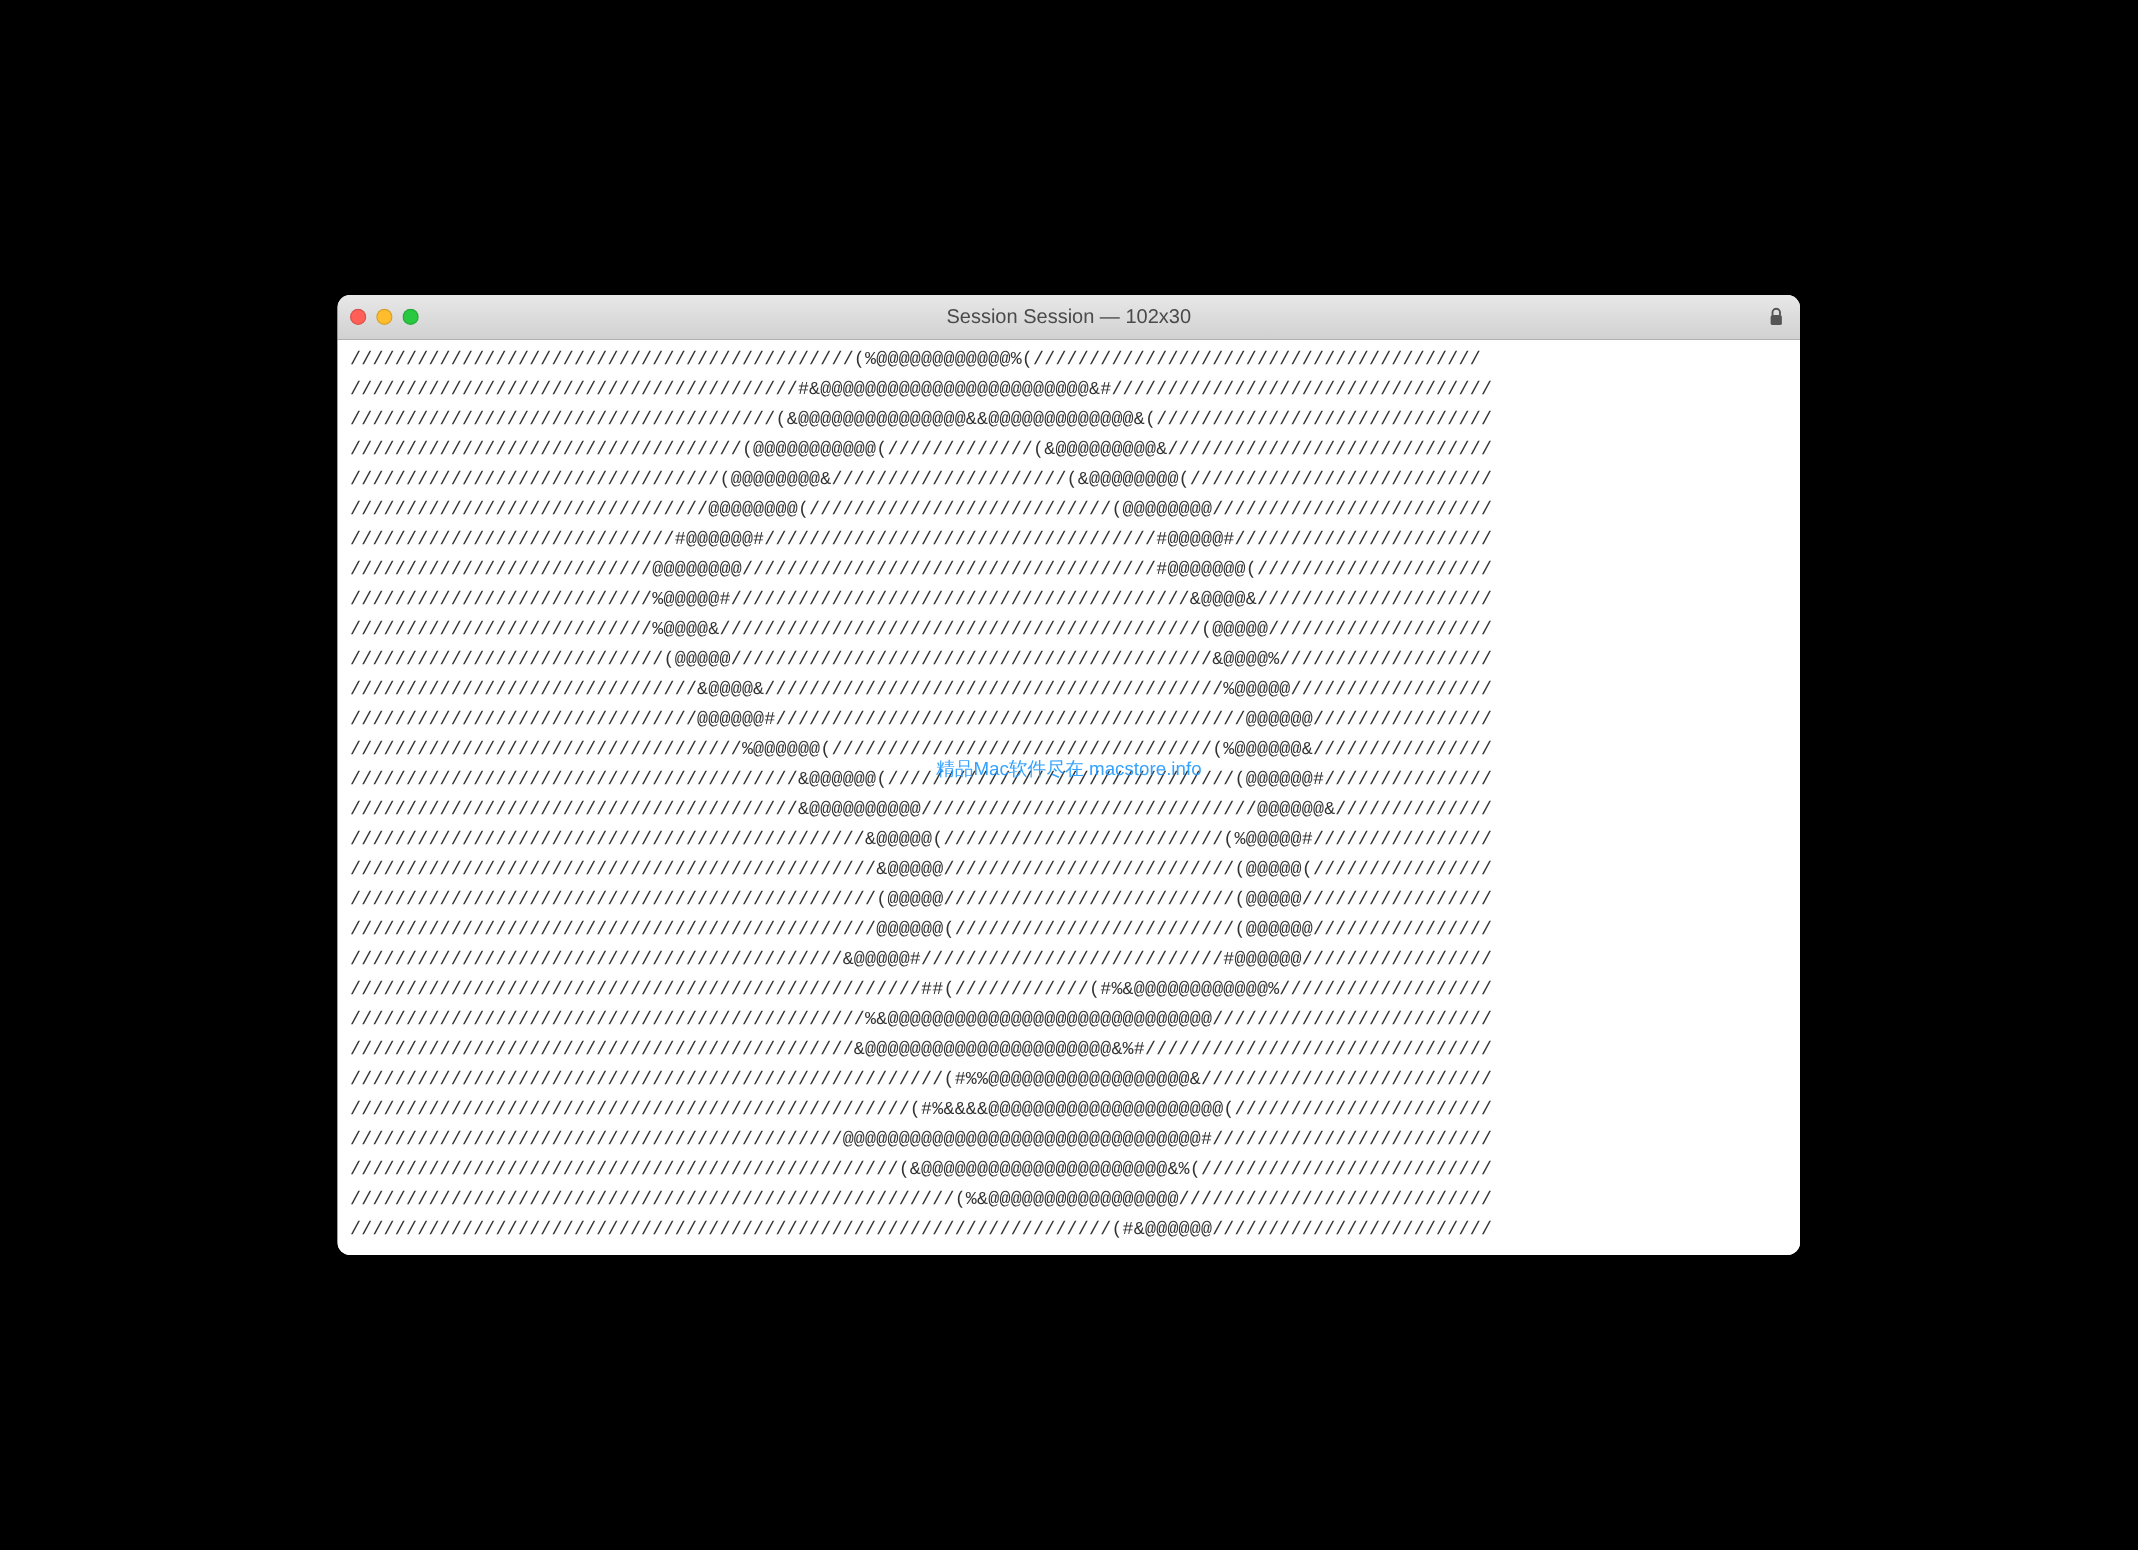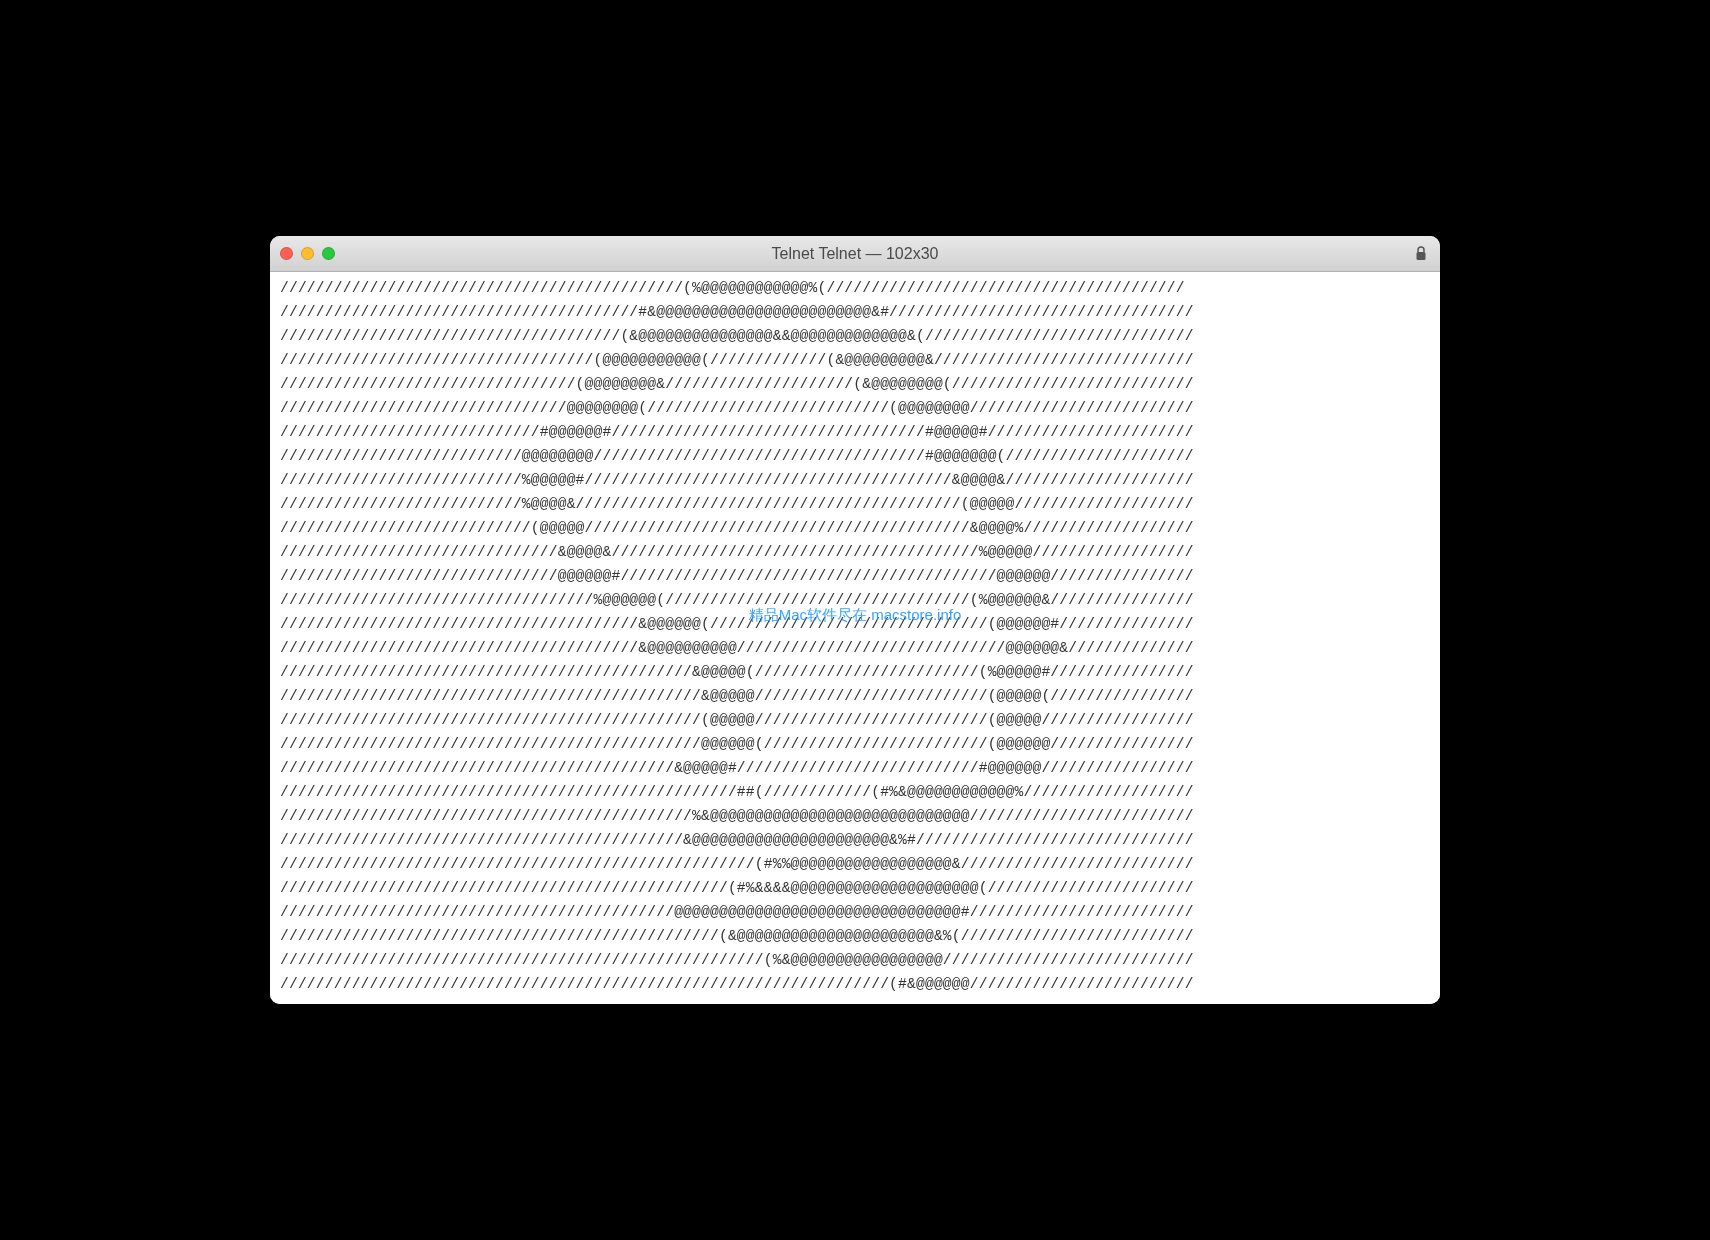--- a/index.html
+++ b/index.html
@@ -86,21 +86,21 @@
 </head>
 <body>
 
 <div class="window">
   <div class="titlebar">
     <div class="traffic-lights">
       <div class="tl red"></div>
       <div class="tl yellow"></div>
       <div class="tl green"></div>
     </div>
-    <div class="title">Telnet Telnet — 102x30</div>
+    <div class="title">Session Session — 102x30</div>
     <div class="lock">
       <svg viewBox="0 0 14 16" width="14" height="16">
         <path d="M4 6 V4 a3 3 0 0 1 6 0 V6" stroke="#555" stroke-width="1.5" fill="none"></path>
         <rect x="2.5" y="6" width="9" height="8" rx="1.5" fill="#555"></rect>
       </svg>
     </div>
   </div>
   <div class="terminal-body">
     <div class="terminal-content" id="terminal-output">/////////////////////////////////////////////(%@@@@@@@@@@@@%(////////////////////////////////////////
 ////////////////////////////////////////#&amp;@@@@@@@@@@@@@@@@@@@@@@@@&amp;#//////////////////////////////////

